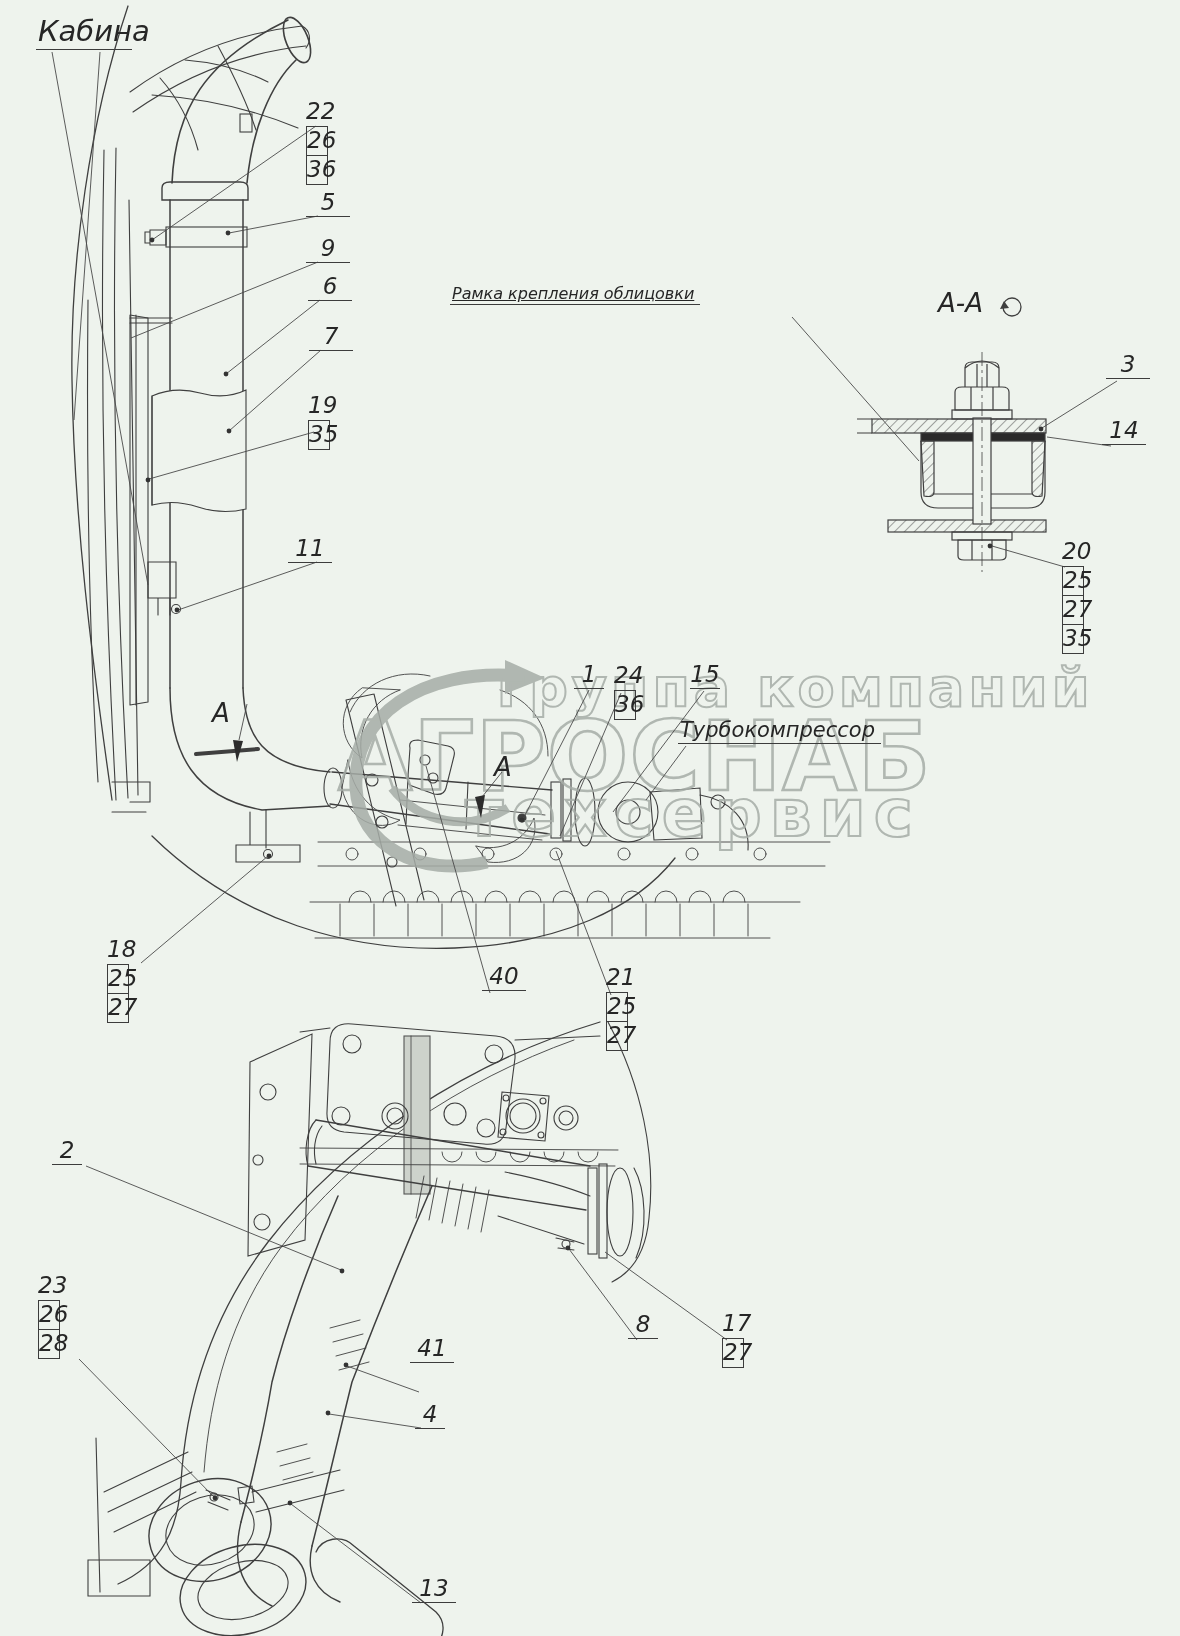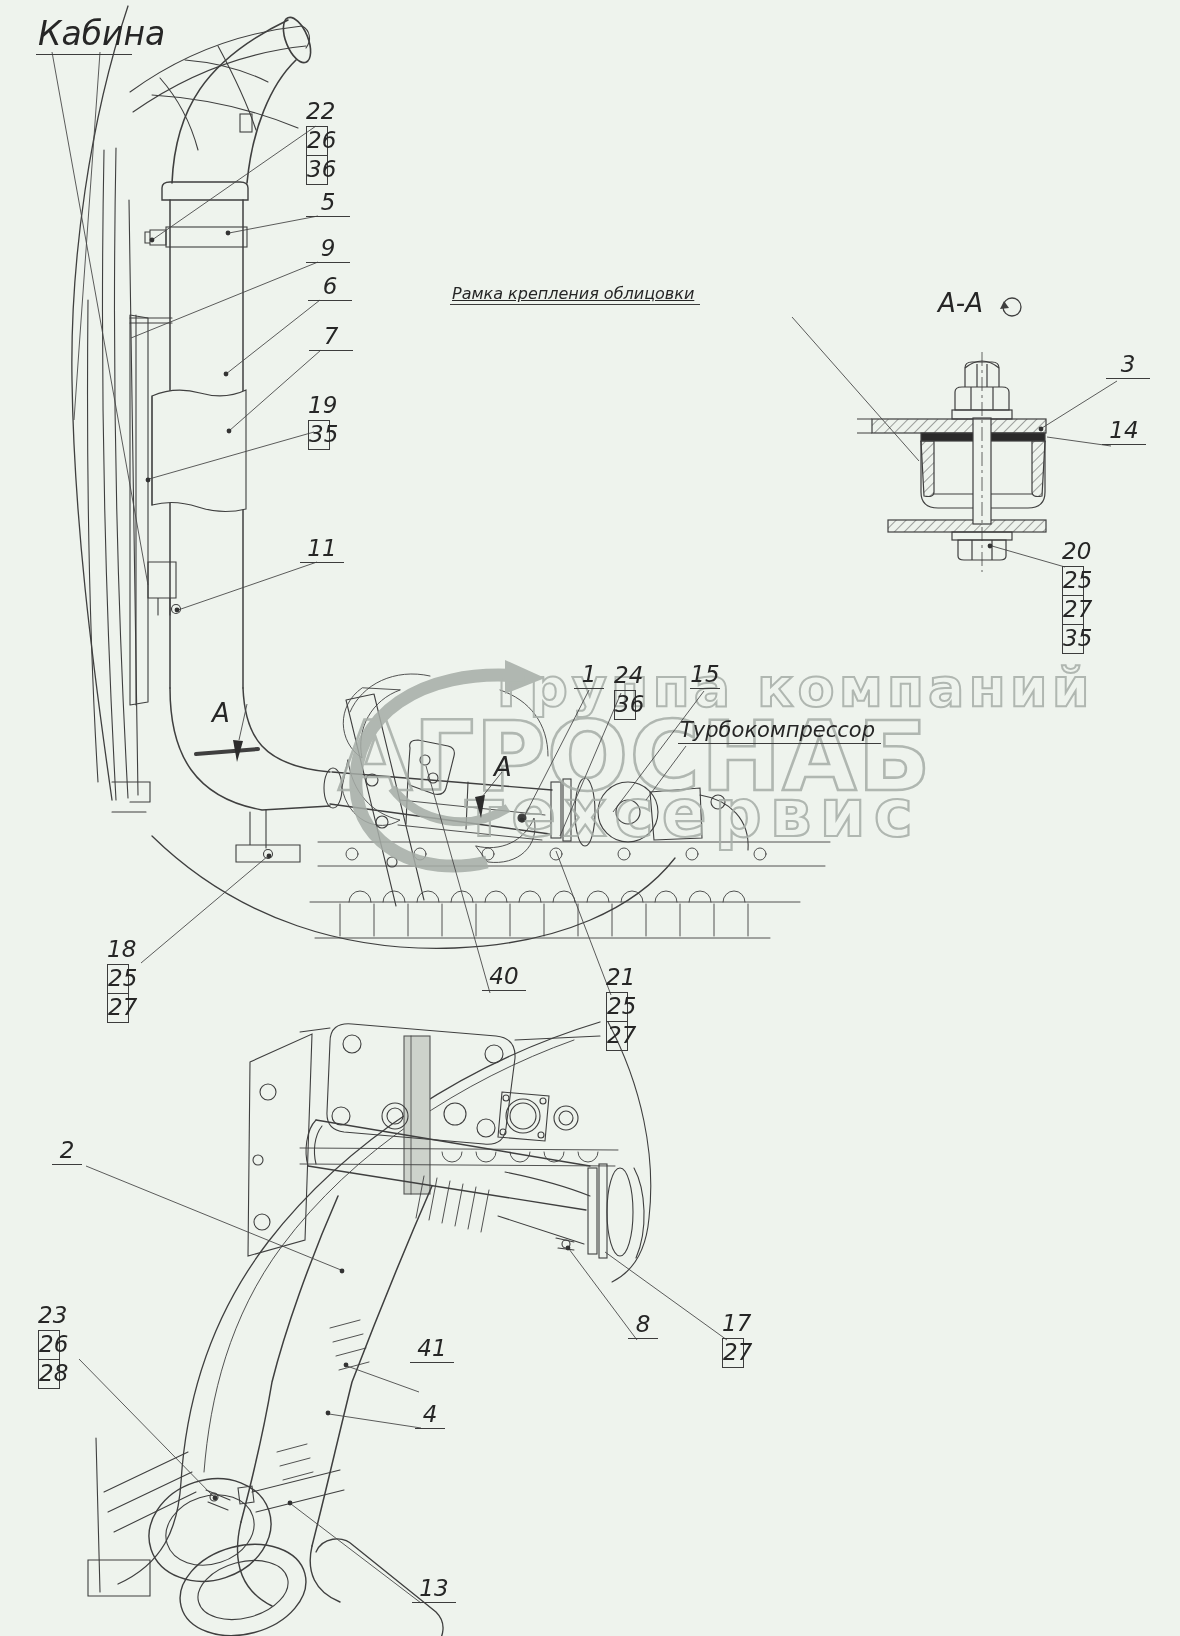--- a/index.html
+++ b/index.html
@@ -1,21 +1,21 @@
 <!DOCTYPE html>
 <html><head>
 <meta charset="utf-8">
 <style>
   html,body{margin:0;padding:0;background:#ffffff;}
   .page{position:relative;width:1180px;height:1636px;background:#eef3ed;overflow:hidden;
         font-family:"DejaVu Sans",sans-serif;}
   svg.draw{position:absolute;left:0;top:0;}
   .lbl{position:absolute;font-style:italic;color:#262626;white-space:nowrap;
        border-bottom:1.4px solid #3c3c3c;padding:0 6px 1px 2px;}
-  .lbl.big{font-size:33px;}
+  .lbl.big{font-size:29px;}
   .lbl.mid{font-size:16px;text-decoration:underline;}
   .lbl.sm{font-size:21px;}
   .co{position:absolute;color:#262626;font-style:italic;font-size:23px;line-height:25px;
       text-align:center;}
   .single{width:44px;border-bottom:1.4px solid #3c3c3c;padding-bottom:1px;}
   .single.narrow{width:30px;}
   .stack{width:22px;}
   .stack .r{padding:1px 0 2px;}
   .stack .plain{border-bottom:1.4px solid #3c3c3c;}
   .stack .boxed{border:1.4px solid #3c3c3c;border-top:none;}
@@ -327,21 +327,21 @@
 <div class="co single" style="left:306px;top:190px;">5</div>
 <div class="co single" style="left:306px;top:236px;">9</div>
 <div class="co single" style="left:308px;top:274px;">6</div>
 <div class="co single" style="left:309px;top:324px;">7</div>
 
 <div class="co stack" style="left:308px;top:392px;">
   <div class="r plain">19</div>
   <div class="r boxed">35</div>
 </div>
 
-<div class="co single" style="left:300px;top:536px;">11</div>
+<div class="co single" style="left:288px;top:536px;">11</div>
 
 <div class="co single" style="left:1106px;top:352px;">3</div>
 <div class="co single" style="left:1102px;top:418px;">14</div>
 
 <div class="co stack" style="left:1062px;top:538px;">
   <div class="r plain">20</div>
   <div class="r boxed">25</div>
   <div class="r boxed">27</div>
   <div class="r boxed">35</div>
 </div>
@@ -364,21 +364,21 @@
 <div class="co single" style="left:482px;top:964px;">40</div>
 
 <div class="co stack" style="left:606px;top:964px;">
   <div class="r plain">21</div>
   <div class="r boxed">25</div>
   <div class="r boxed">27</div>
 </div>
 
 <div class="co single narrow" style="left:52px;top:1138px;">2</div>
 
-<div class="co stack" style="left:38px;top:1302px;">
+<div class="co stack" style="left:38px;top:1272px;">
   <div class="r plain">23</div>
   <div class="r boxed">26</div>
   <div class="r boxed">28</div>
 </div>
 
 <div class="co single" style="left:410px;top:1336px;font-style:italic;">41</div>
 <div class="co single narrow" style="left:415px;top:1402px;">4</div>
 <div class="co single narrow" style="left:628px;top:1312px;">8</div>
 
 <div class="co stack" style="left:722px;top:1310px;">

